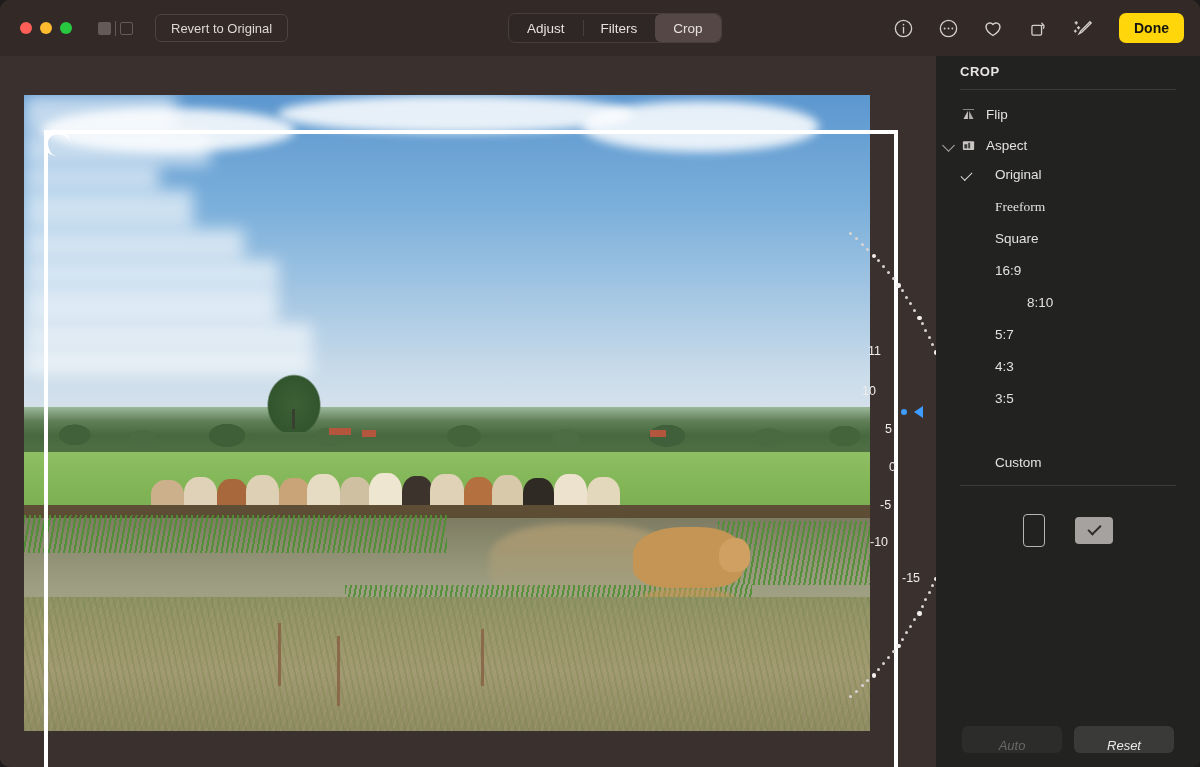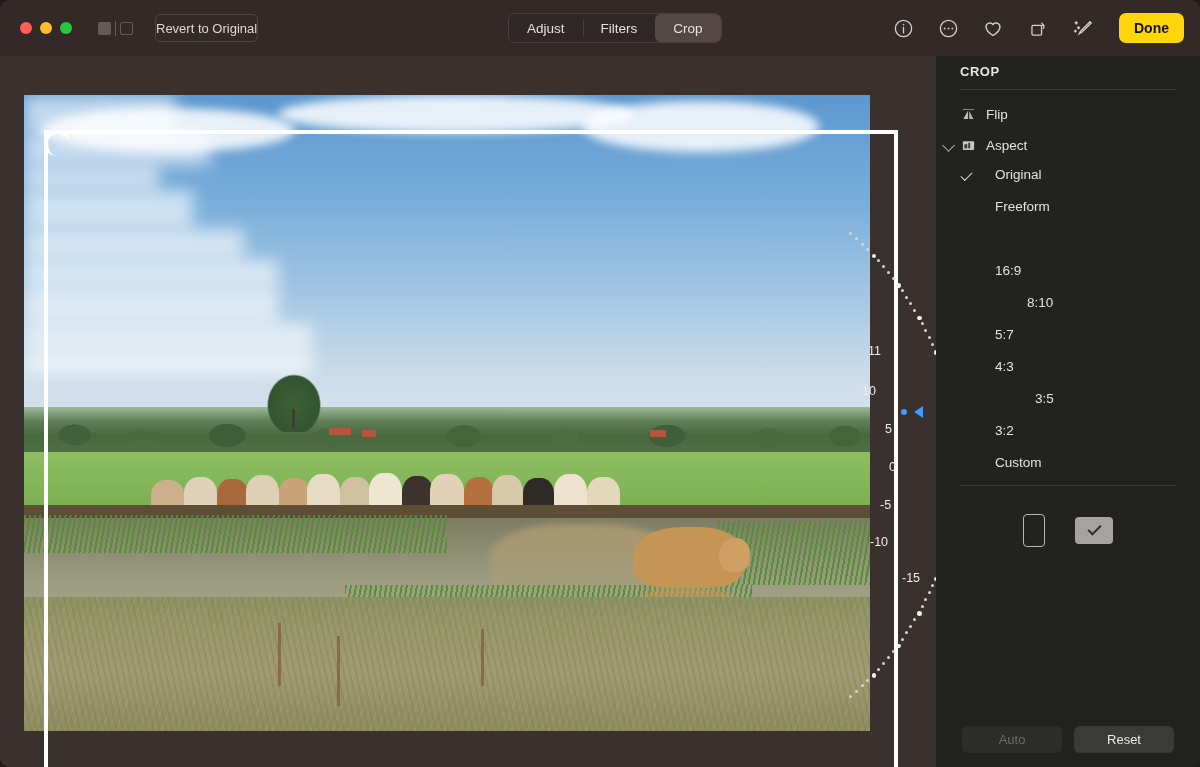--- a/index.html
+++ b/index.html
@@ -44,21 +44,21 @@
   #view-toggle .divider {
     width: 1px; height: 15px; background: #6d6361; margin: 0 4px;
   }
   #view-toggle .sq-open {
     width: 13px; height: 13px; border: 1.5px solid #6d6361; border-radius: 2px;
   }
 
   #revert-btn {
     margin-left: 22px;
     height: 28px;
-    padding: 0 0;
+    padding: 0 15px;
     display: flex; align-items: center;
     border: 1px solid #4f4341;
     border-radius: 6px;
     color: #ded8d6;
     font-size: 13px;
     background: transparent;
     white-space: nowrap;
   }
 
   #segmented {
@@ -343,22 +343,23 @@
   }
 
   #bottom-bar {
     position: absolute; left: 0; bottom: 14px;
     width: 264px; height: 28px;
     display: flex; align-items: center; justify-content: center; gap: 12px;
   }
   .bbtn {
     width: 100px; height: 27px;
     border-radius: 6px;
-    display: flex; align-items: center; justify-content: center;
+    display: flex; align-items: flex-end; justify-content: center;
     font-size: 13px;
+    font-style: italic;
   }
   .bbtn.disabled { background: #2c2c2b; color: #6a6968; }
   .bbtn.enabled  { background: #3a3a39; color: #eceae8; }
 </style>
 </head>
 <body>
 
 <div id="app">
 
   <div id="toolbar">
@@ -606,39 +607,39 @@
         </svg>
       </div>
       <span class="lbl">Aspect</span>
     </div>
 
     <div class="row" style="top:106px;">
       <div class="check"></div>
       <span class="lbl" style="margin-left:59px;">Original</span>
     </div>
     <div class="row" style="top:138px;">
-      <span class="lbl" style="margin-left:59px;">Freeform</span>
+      <span class="lbl" style="margin-left:59px;font-family:Liberation Serif, serif;">Freeform</span>
+    </div>
+    <div class="row" style="top:170px;">
+      <span class="lbl" style="margin-left:59px;">Square</span>
     </div>
     <div class="row" style="top:202px;">
       <span class="lbl" style="margin-left:59px;">16:9</span>
     </div>
     <div class="row" style="top:234px;">
       <span class="lbl" style="margin-left:91px;">8:10</span>
     </div>
     <div class="row" style="top:266px;">
       <span class="lbl" style="margin-left:59px;">5:7</span>
     </div>
     <div class="row" style="top:298px;">
       <span class="lbl" style="margin-left:59px;">4:3</span>
     </div>
-    <div class="row" style="top:330px;padding-left:40px;">
+    <div class="row" style="top:330px;">
       <span class="lbl" style="margin-left:59px;">3:5</span>
-    </div>
-    <div class="row" style="top:362px;">
-      <span class="lbl" style="margin-left:59px;">3:2</span>
     </div>
     <div class="row" style="top:394px;">
       <span class="lbl" style="margin-left:59px;">Custom</span>
     </div>
 
     <div class="hr" id="hr2"></div>
 
     <div id="orient-row">
       <div id="btn-portrait"></div>
       <div id="btn-landscape">

